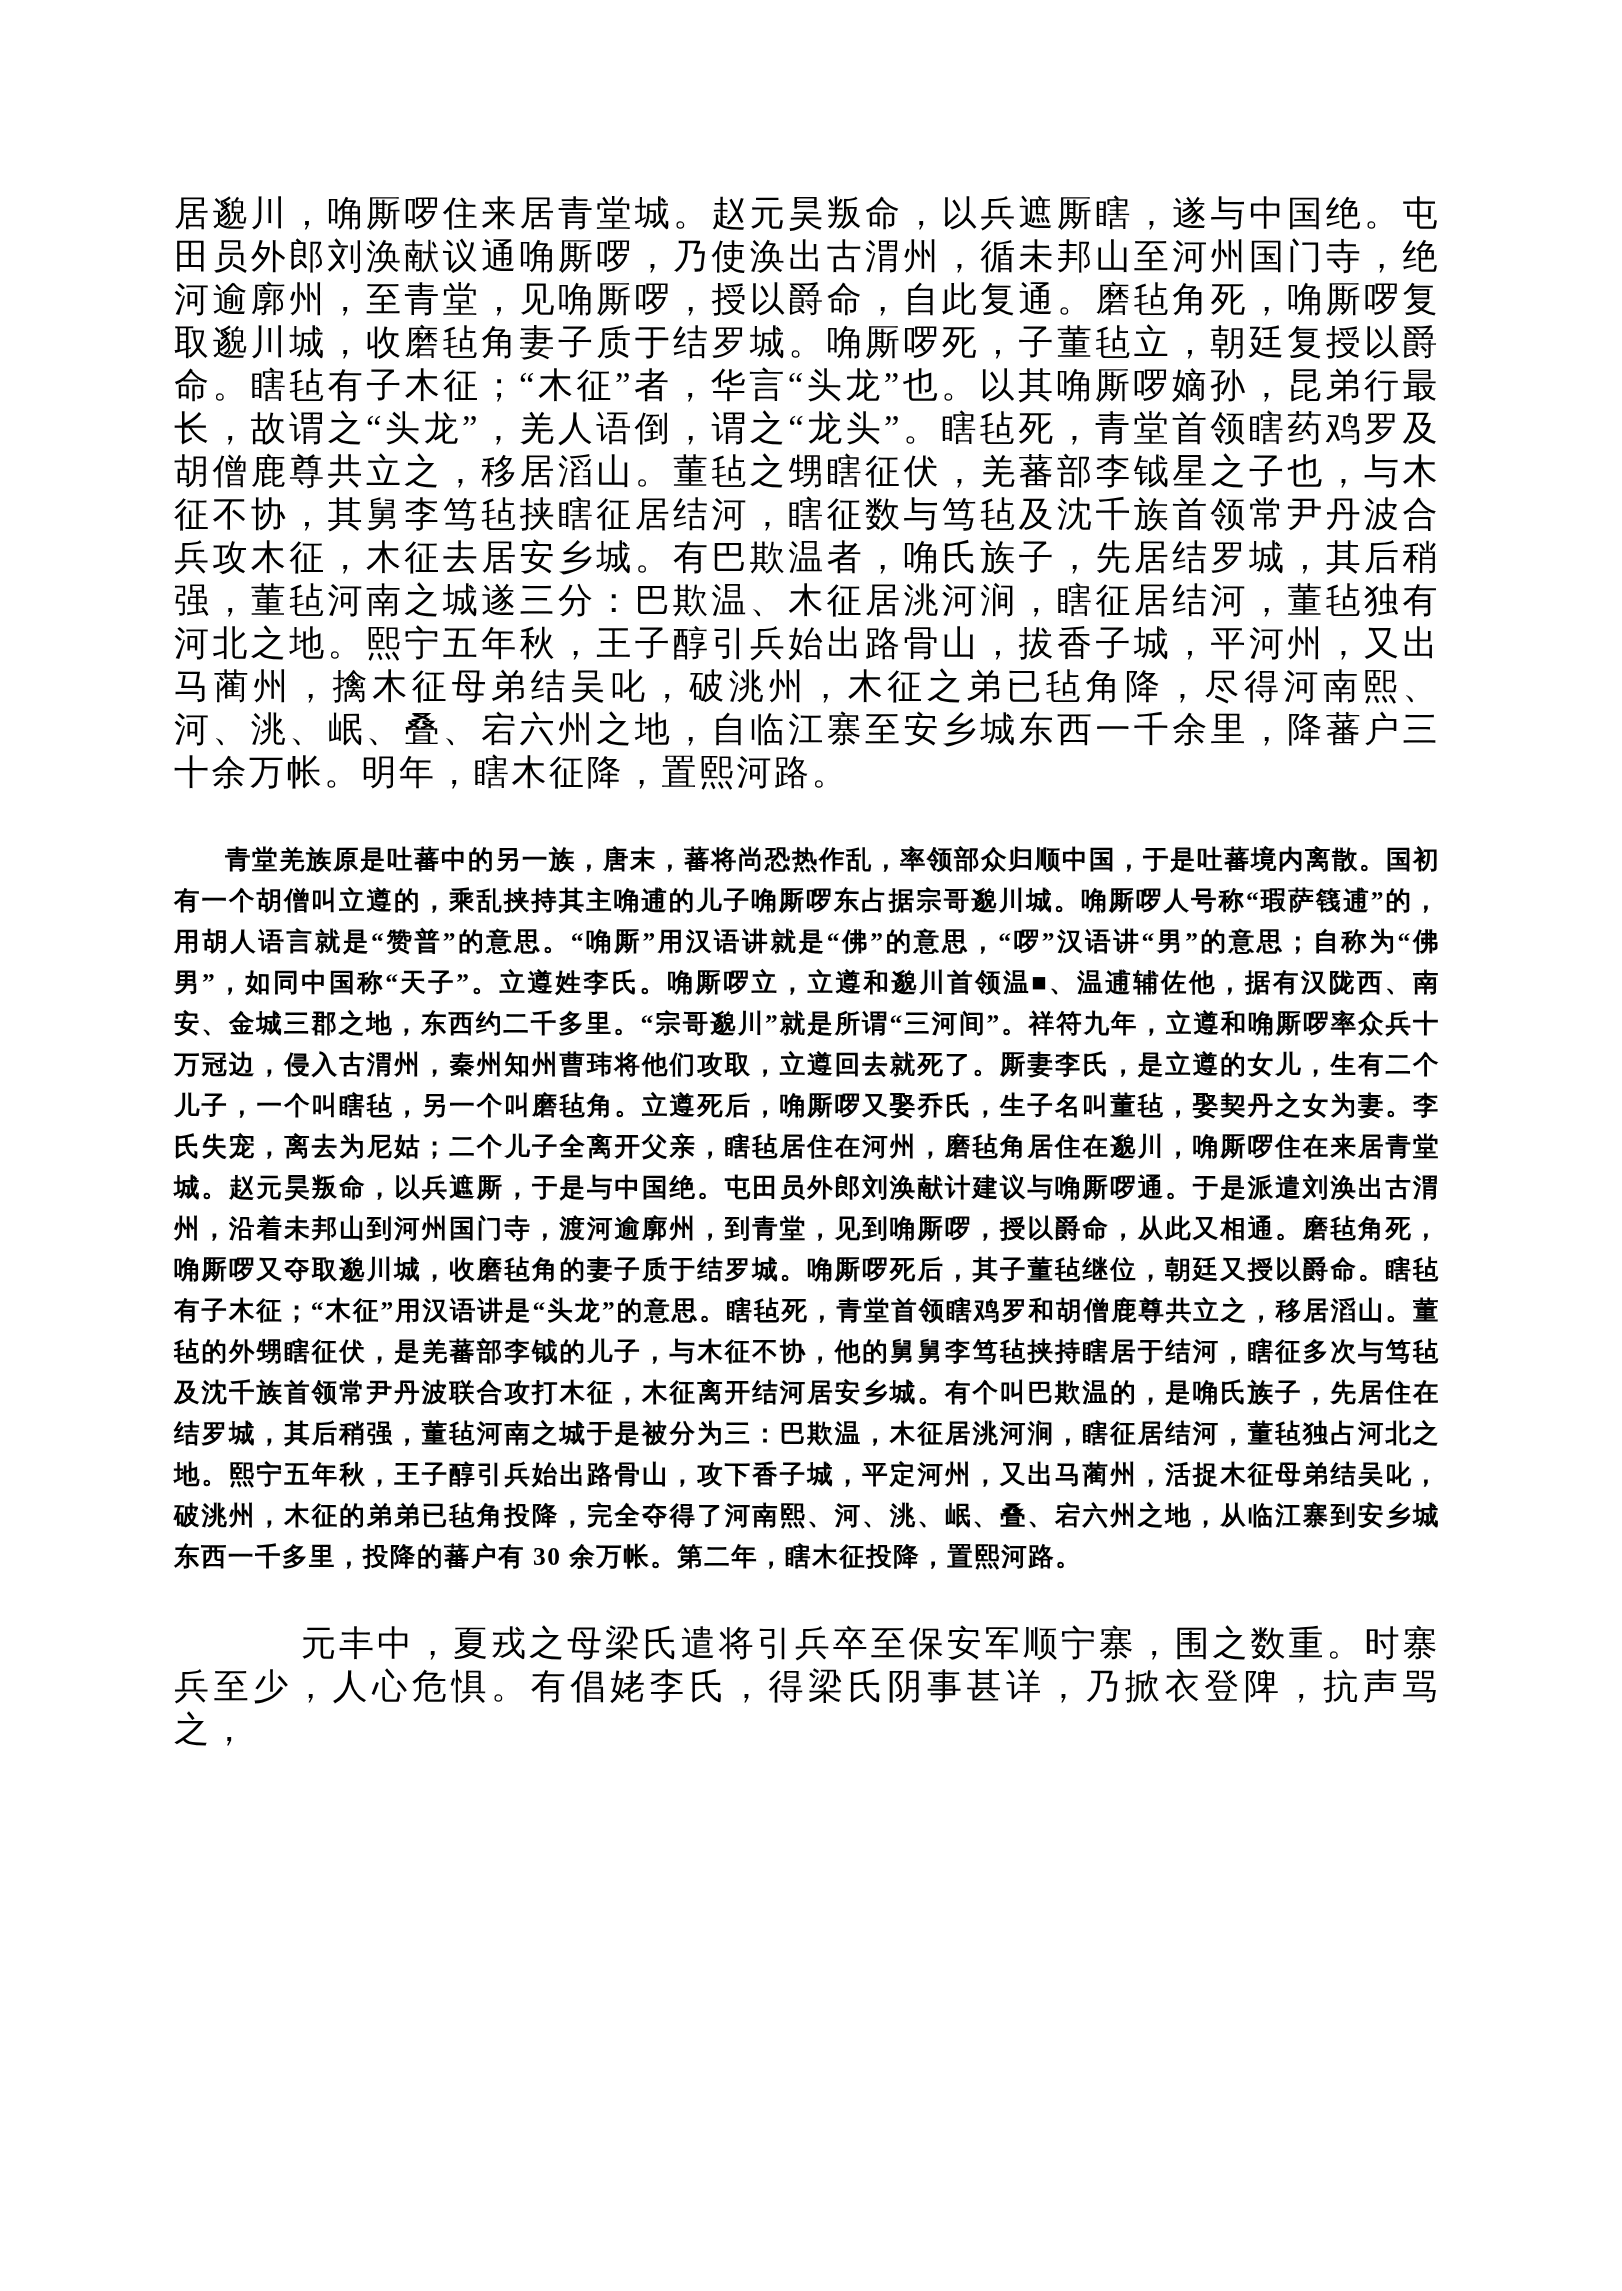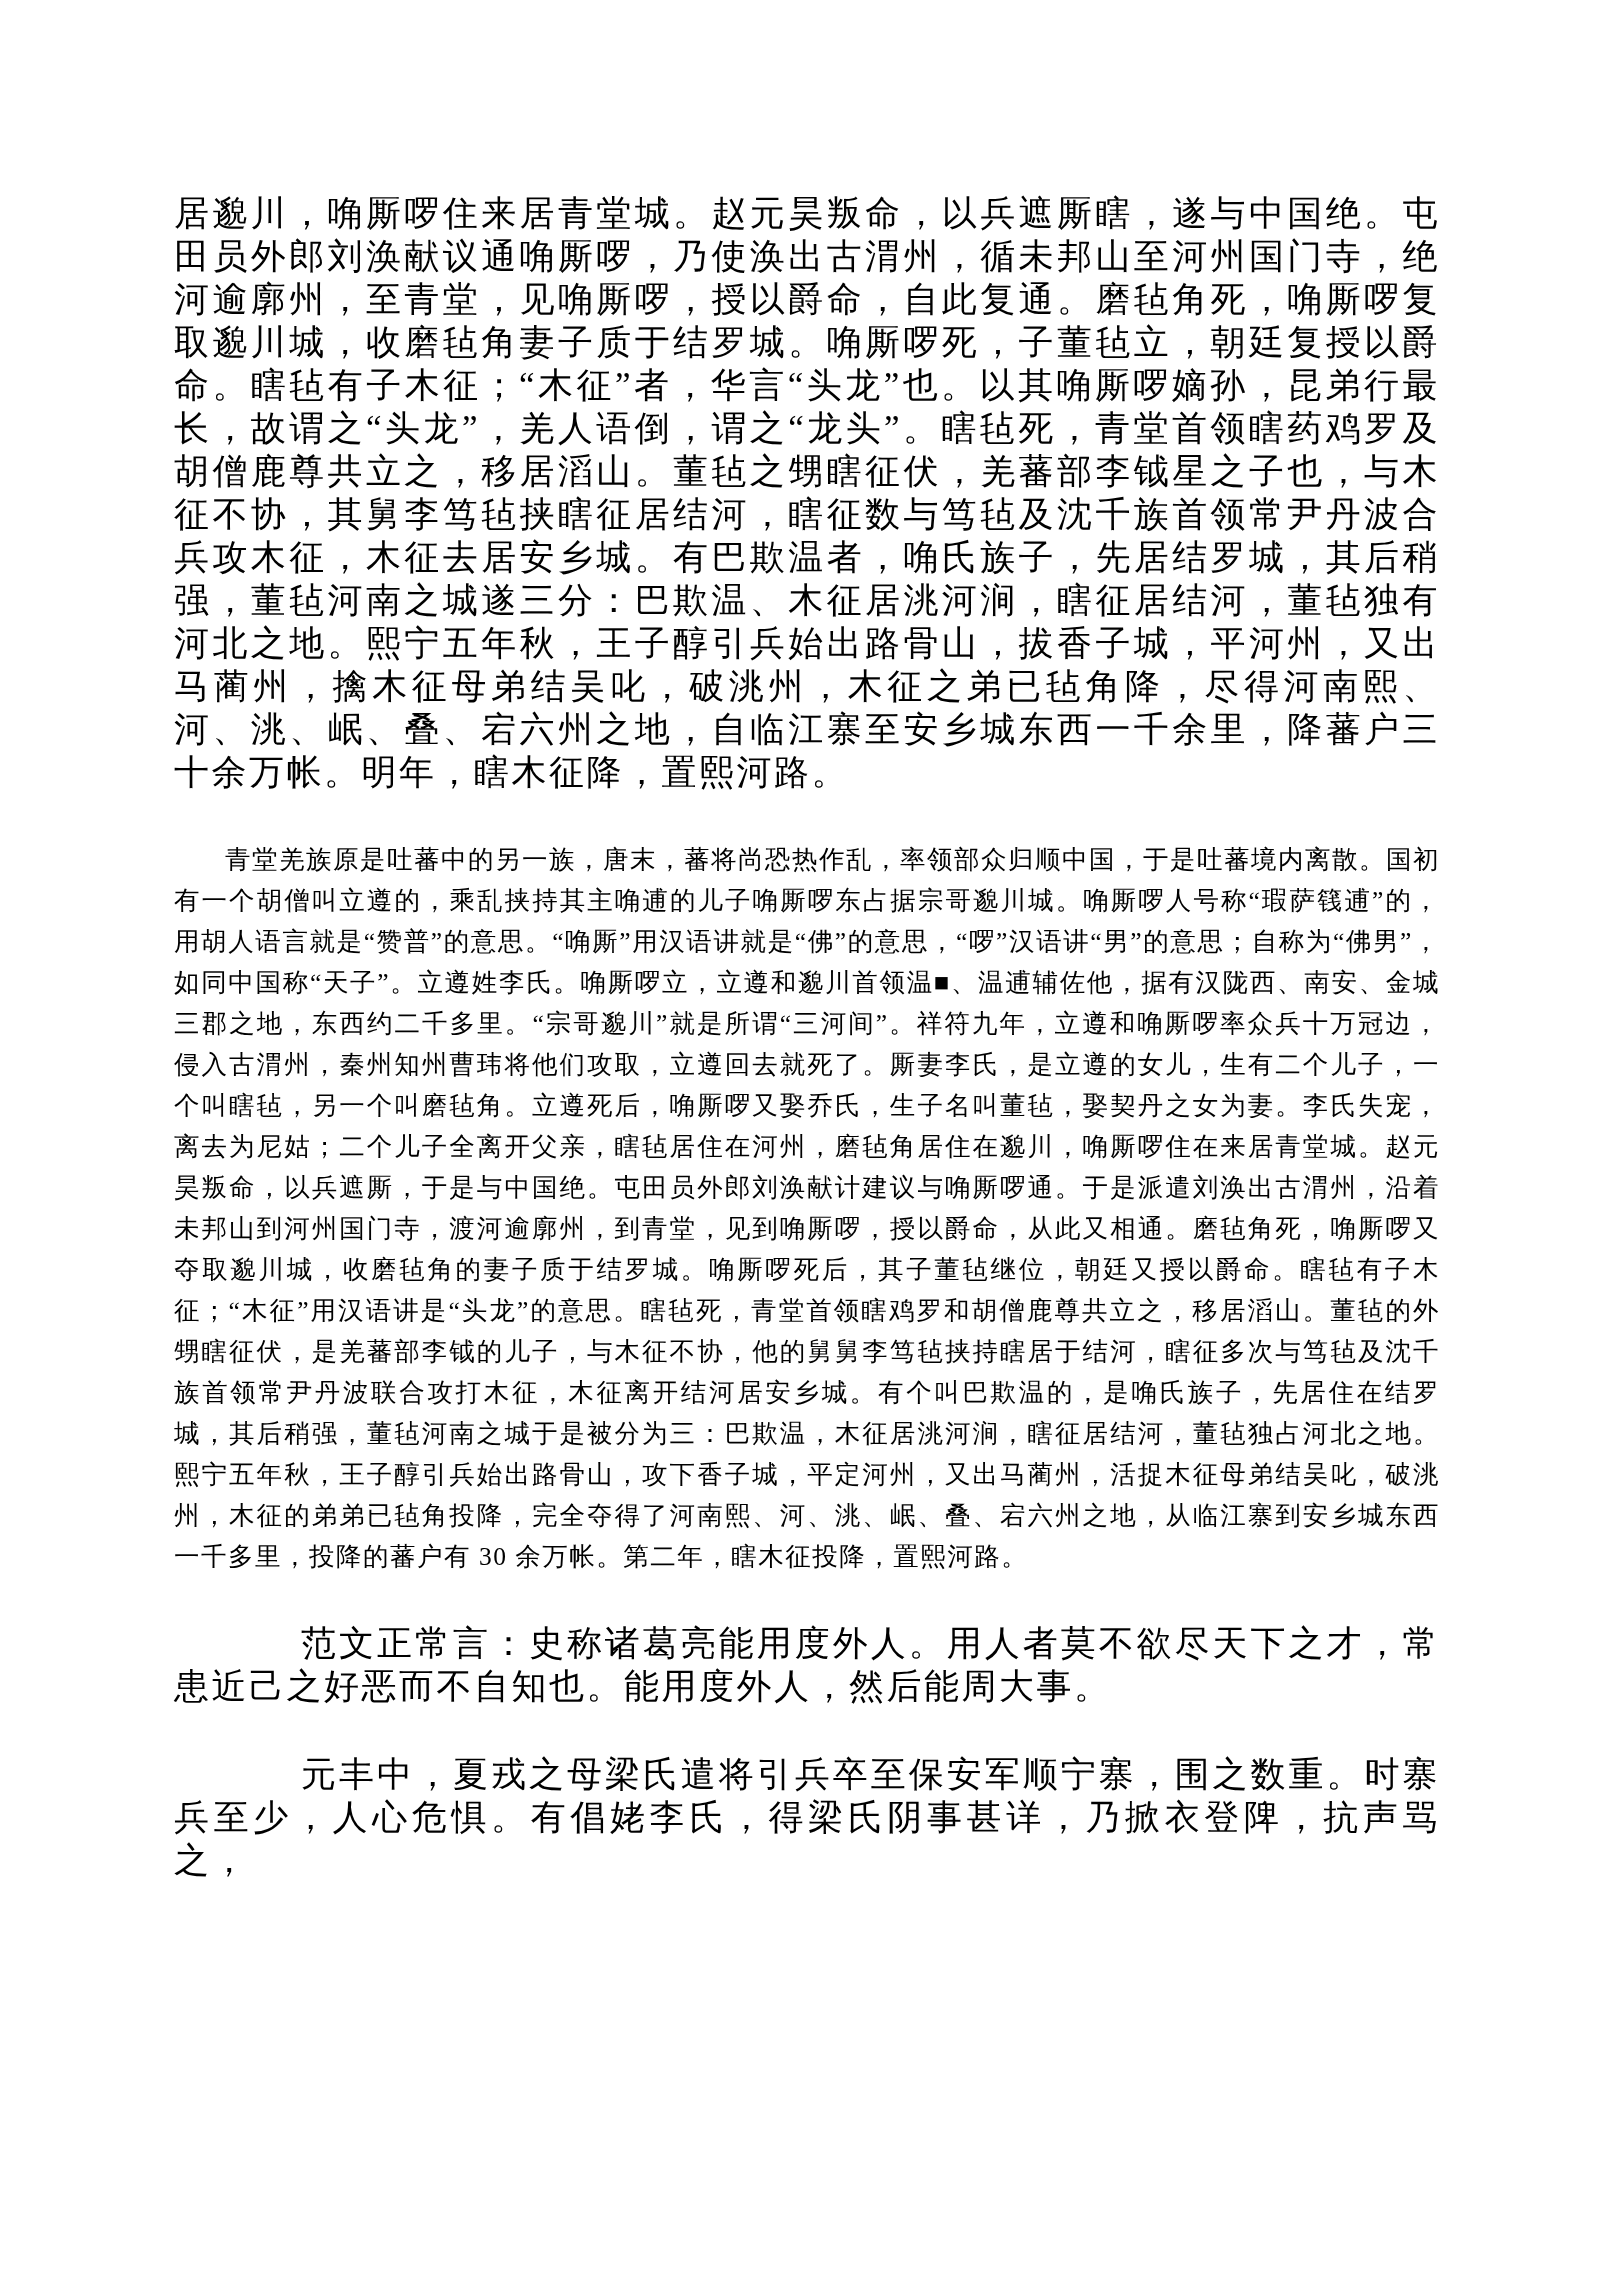--- a/index.html
+++ b/index.html
@@ -33,35 +33,35 @@
   }
   .classical {
     font-size: 35px;
     line-height: 43px;
     letter-spacing: 2.5px;
   }
   .translation {
     font-size: 25.5px;
     line-height: 41px;
     letter-spacing: 1.5px;
+    font-weight: bold;
   }
   .para-gap   { margin-top: 45px; }
   .indent-2em { text-indent: 2em; }
   .indent-deep{ text-indent: 127px; }
 </style>
 </head>
 <body>
 
 <div class="page">
   <div class="content">
 
     <p class="classical">居邈川，唃厮啰住来居青堂城。赵元昊叛命，以兵遮厮瞎，遂与中国绝。屯田员外郎刘涣献议通唃厮啰，乃使涣出古渭州，循未邦山至河州国门寺，绝河逾廓州，至青堂，见唃厮啰，授以爵命，自此复通。磨毡角死，唃厮啰复取邈川城，收磨毡角妻子质于结罗城。唃厮啰死，子董毡立，朝廷复授以爵命。瞎毡有子木征；“木征”者，华言“头龙”也。以其唃厮啰嫡孙，昆弟行最长，故谓之“头龙”，羌人语倒，谓之“龙头”。瞎毡死，青堂首领瞎药鸡罗及胡僧鹿尊共立之，移居滔山。董毡之甥瞎征伏，羌蕃部李钺星之子也，与木征不协，其舅李笃毡挟瞎征居结河，瞎征数与笃毡及沈千族首领常尹丹波合兵攻木征，木征去居安乡城。有巴欺温者，唃氏族子，先居结罗城，其后稍强，董毡河南之城遂三分：巴欺温、木征居洮河涧，瞎征居结河，董毡独有河北之地。熙宁五年秋，王子醇引兵始出路骨山，拔香子城，平河州，又出马蔺州，擒木征母弟结吴叱，破洮州，木征之弟已毡角降，尽得河南熙、河、洮、岷、叠、宕六州之地，自临江寨至安乡城东西一千余里，降蕃户三十余万帐。明年，瞎木征降，置熙河路。</p>
 
     <p class="translation indent-2em para-gap">青堂羌族原是吐蕃中的另一族，唐末，蕃将尚恐热作乱，率领部众归顺中国，于是吐蕃境内离散。国初有一个胡僧叫立遵的，乘乱挟持其主唃逋的儿子唃厮啰东占据宗哥邈川城。唃厮啰人号称“瑕萨篯逋”的，用胡人语言就是“赞普”的意思。“唃厮”用汉语讲就是“佛”的意思，“啰”汉语讲“男”的意思；自称为“佛男”，如同中国称“天子”。立遵姓李氏。唃厮啰立，立遵和邈川首领温■、温逋辅佐他，据有汉陇西、南安、金城三郡之地，东西约二千多里。“宗哥邈川”就是所谓“三河间”。祥符九年，立遵和唃厮啰率众兵十万冠边，侵入古渭州，秦州知州曹玮将他们攻取，立遵回去就死了。厮妻李氏，是立遵的女儿，生有二个儿子，一个叫瞎毡，另一个叫磨毡角。立遵死后，唃厮啰又娶乔氏，生子名叫董毡，娶契丹之女为妻。李氏失宠，离去为尼姑；二个儿子全离开父亲，瞎毡居住在河州，磨毡角居住在邈川，唃厮啰住在来居青堂城。赵元昊叛命，以兵遮厮，于是与中国绝。屯田员外郎刘涣献计建议与唃厮啰通。于是派遣刘涣出古渭州，沿着未邦山到河州国门寺，渡河逾廓州，到青堂，见到唃厮啰，授以爵命，从此又相通。磨毡角死，唃厮啰又夺取邈川城，收磨毡角的妻子质于结罗城。唃厮啰死后，其子董毡继位，朝廷又授以爵命。瞎毡有子木征；“木征”用汉语讲是“头龙”的意思。瞎毡死，青堂首领瞎鸡罗和胡僧鹿尊共立之，移居滔山。董毡的外甥瞎征伏，是羌蕃部李钺的儿子，与木征不协，他的舅舅李笃毡挟持瞎居于结河，瞎征多次与笃毡及沈千族首领常尹丹波联合攻打木征，木征离开结河居安乡城。有个叫巴欺温的，是唃氏族子，先居住在结罗城，其后稍强，董毡河南之城于是被分为三：巴欺温，木征居洮河涧，瞎征居结河，董毡独占河北之地。熙宁五年秋，王子醇引兵始出路骨山，攻下香子城，平定河州，又出马蔺州，活捉木征母弟结吴叱，破洮州，木征的弟弟已毡角投降，完全夺得了河南熙、河、洮、岷、叠、宕六州之地，从临江寨到安乡城东西一千多里，投降的蕃户有 30 余万帐。第二年，瞎木征投降，置熙河路。</p>
 
-    <p class="classical indent-deep para-gap">范文正常言：史称诸葛亮能用度外人。用人者莫不欲尽天下之才，常患近己之好恶而不自知也。能用度外人，然后能周大事。</p>
 
 
     <p class="classical indent-deep para-gap">元丰中，夏戎之母梁氏遣将引兵卒至保安军顺宁寨，围之数重。时寨兵至少，人心危惧。有倡姥李氏，得梁氏阴事甚详，乃掀衣登陴，抗声骂之，</p>
 
   </div>
 </div>
 
 
 </body></html>

